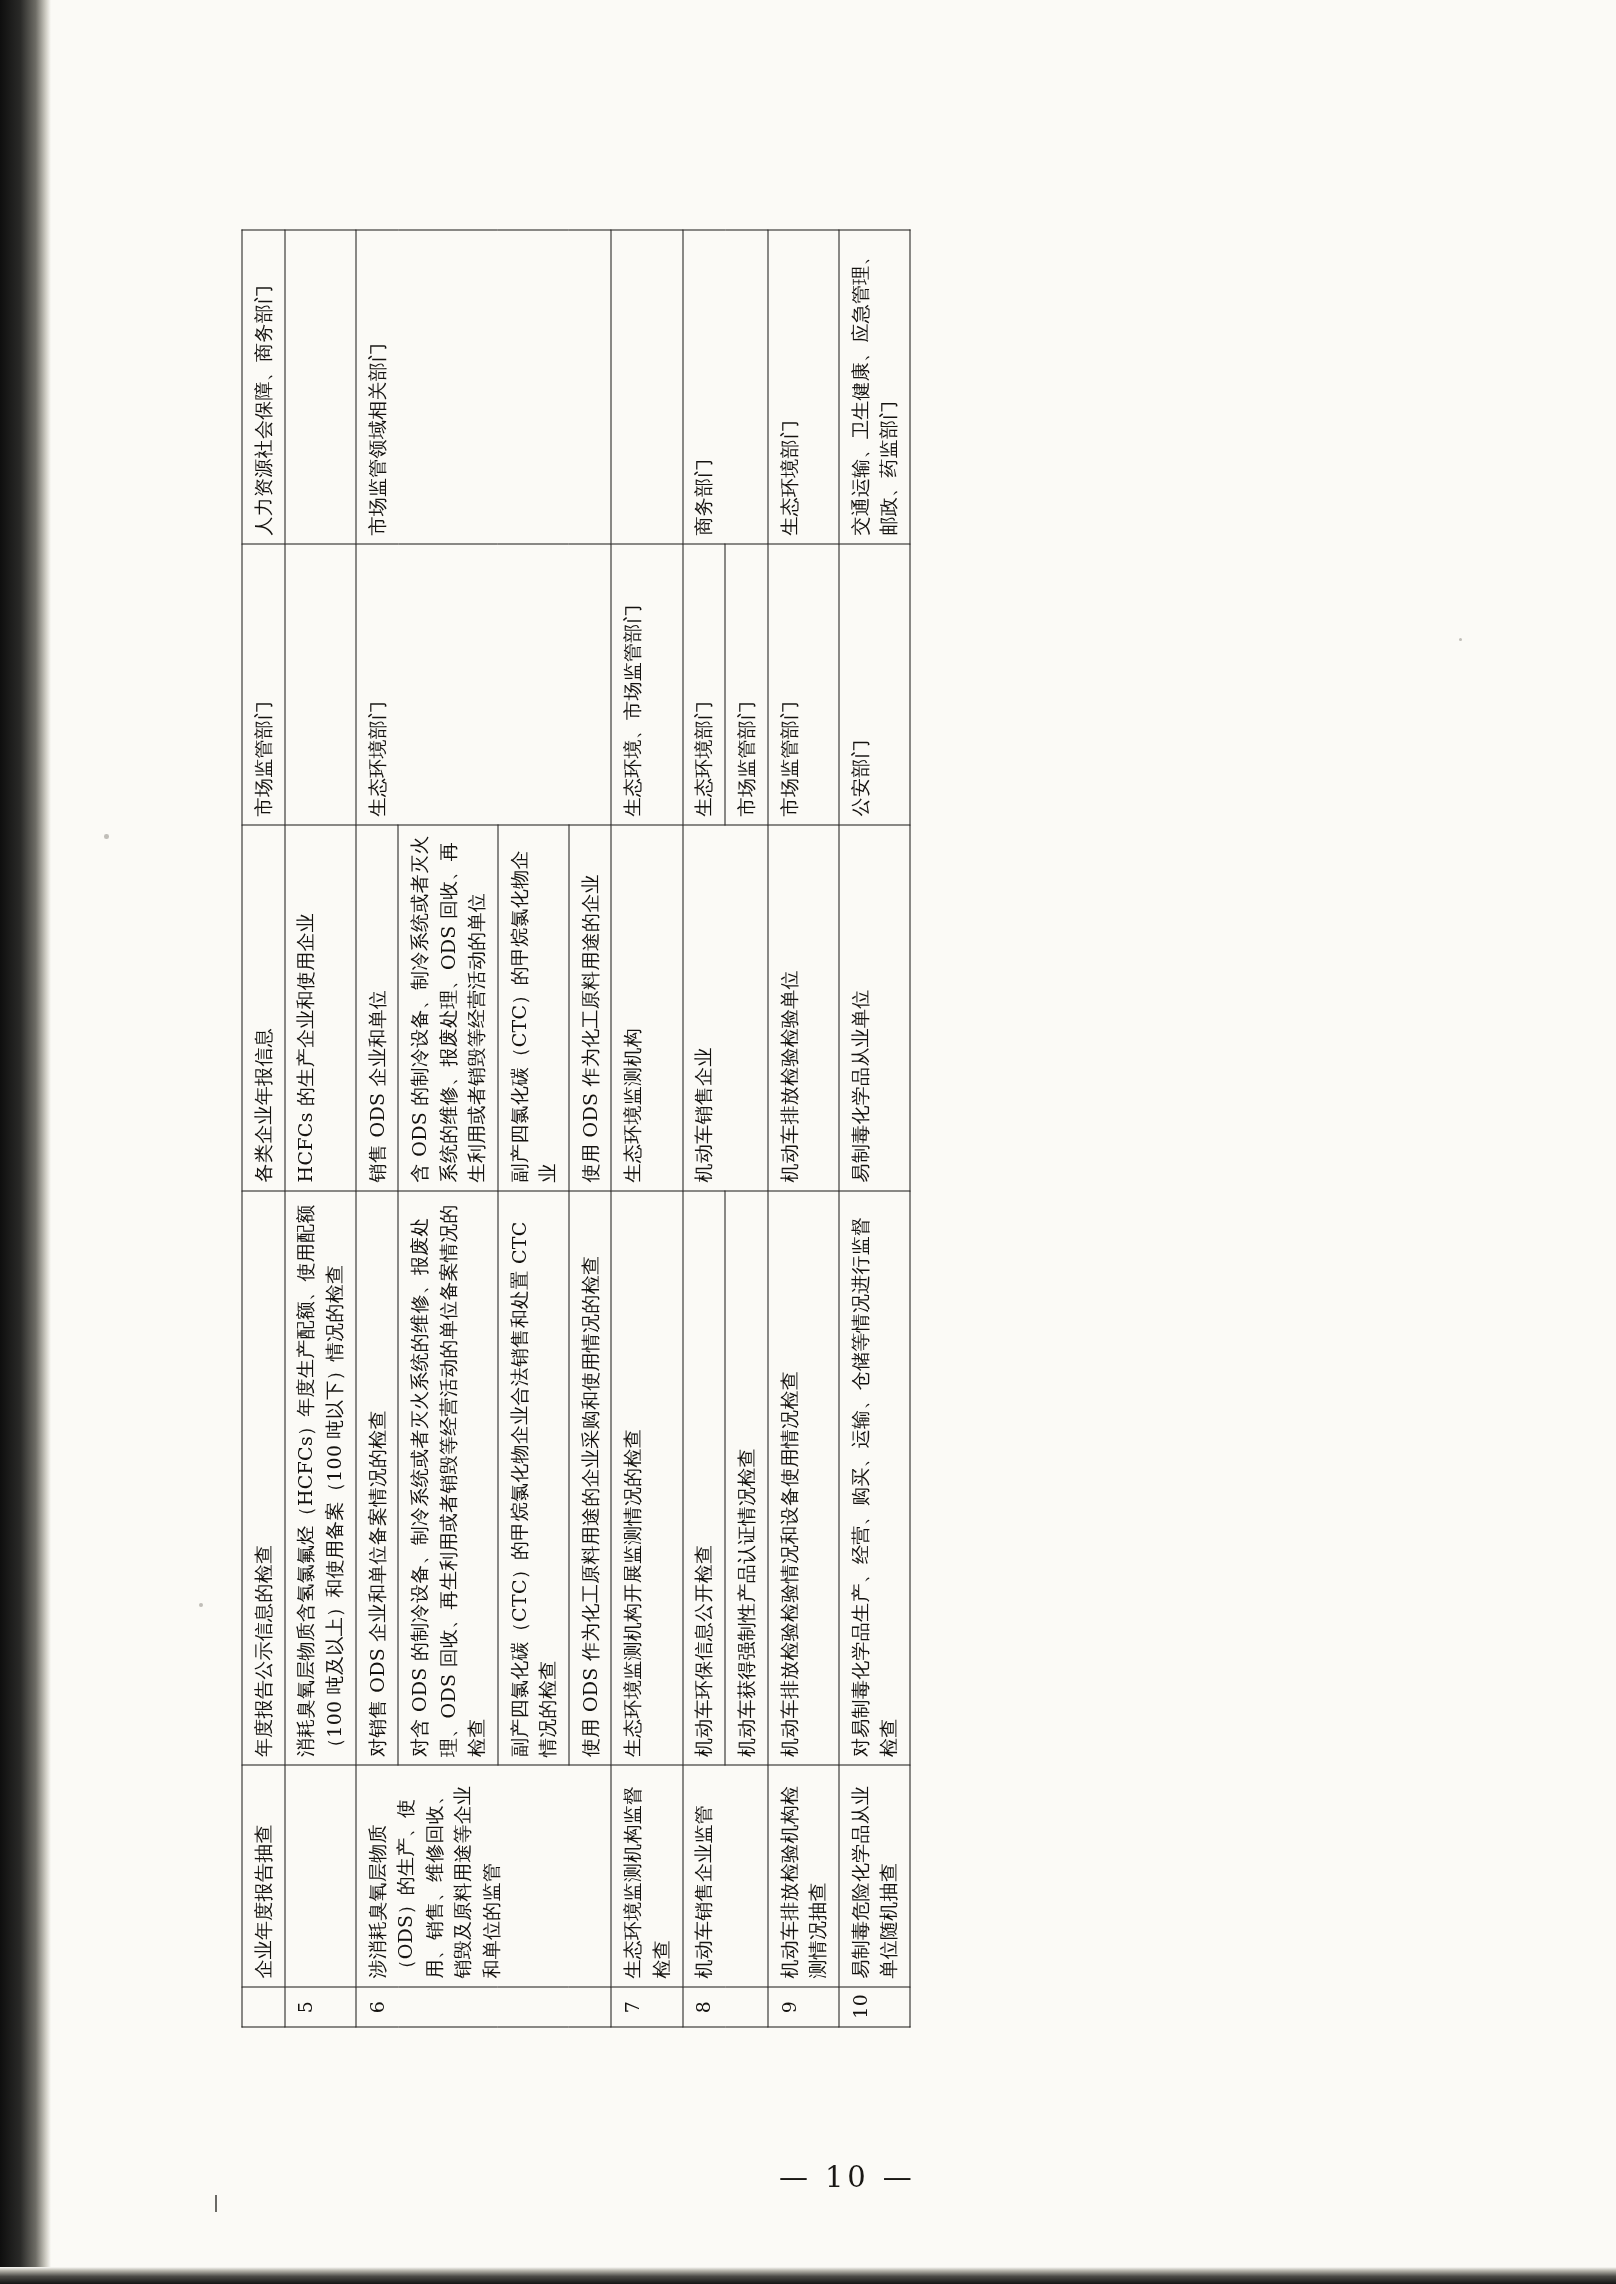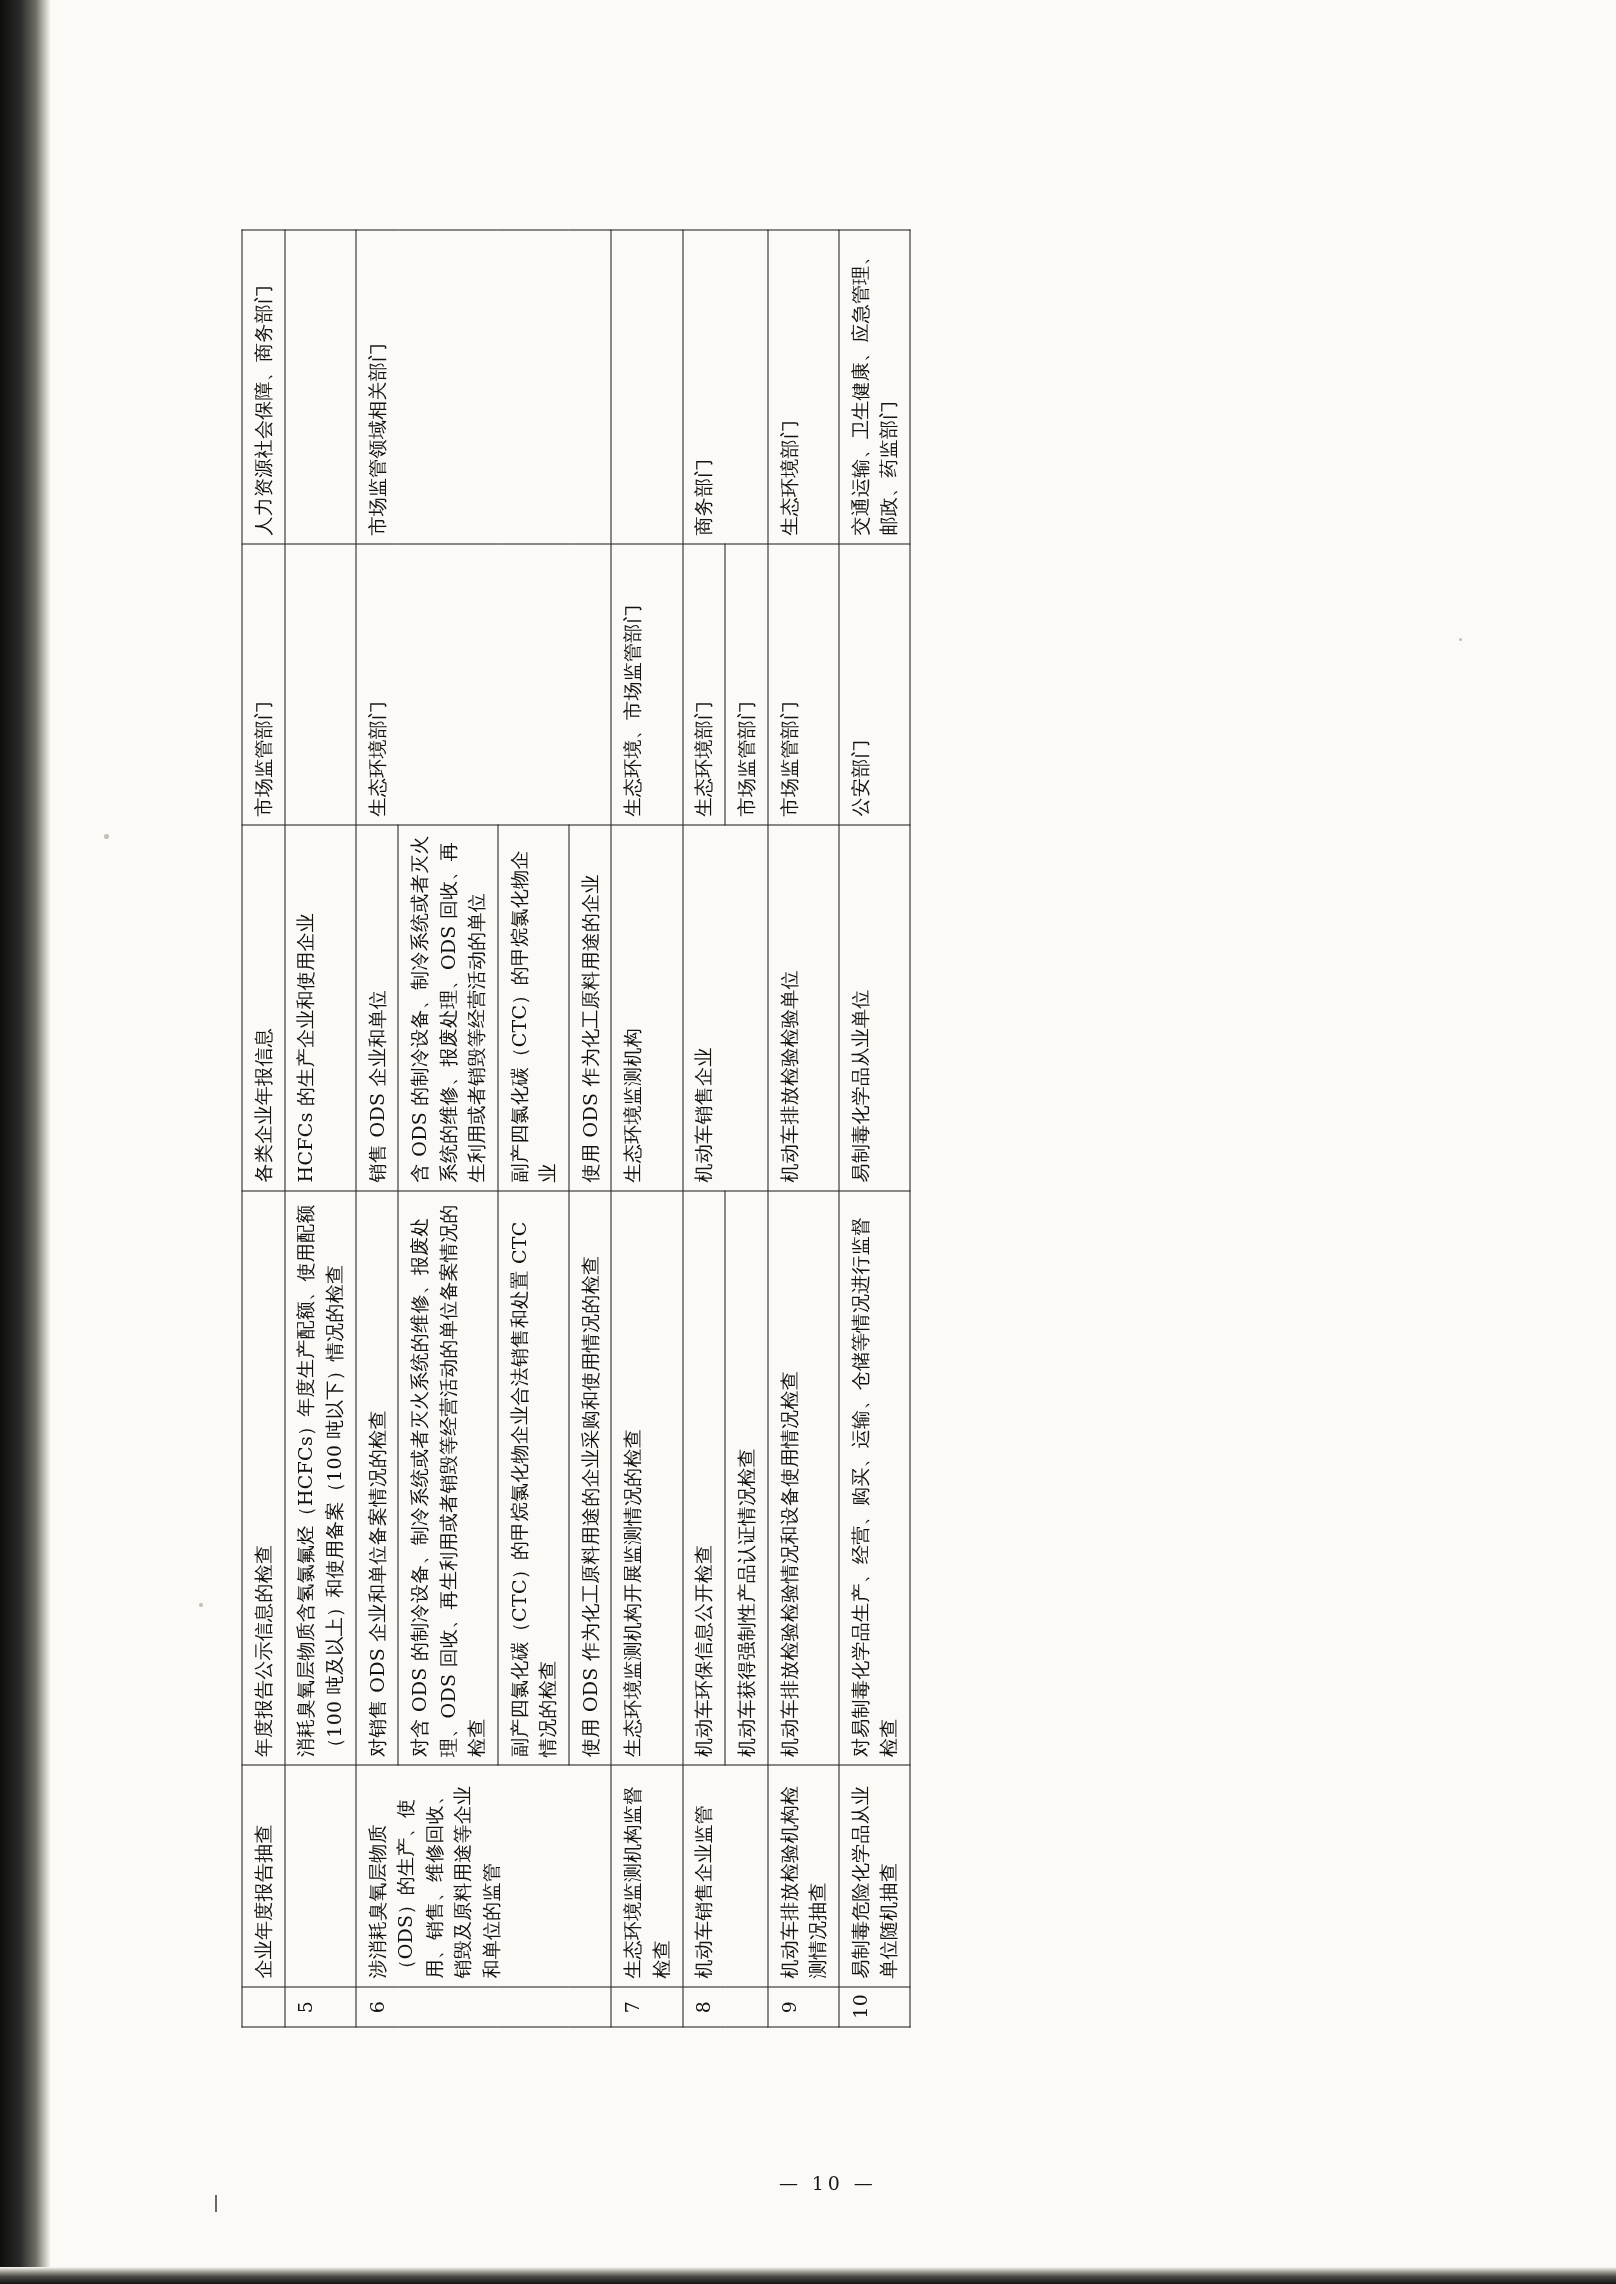--- a/index.html
+++ b/index.html
@@ -86,21 +86,21 @@
   .c-annual  { width: 365px; }
   .c-dept1   { width: 280px; }
   .c-dept2   { width: 313px; }
 
   .mid { vertical-align: middle; }
 
   .pagenum {
     position: absolute;
     left: 779px;
     bottom: 90px;
-    font-size: 19px;
+    font-size: 29px;
     letter-spacing: 3.9px;
     color: #1a1815;
     font-family: "DejaVu Serif", "Liberation Serif", serif;
   }
   .tick {
     position: absolute;
     width: 2px;
     height: 17px;
     background: #3a3834;
     opacity: .75;

